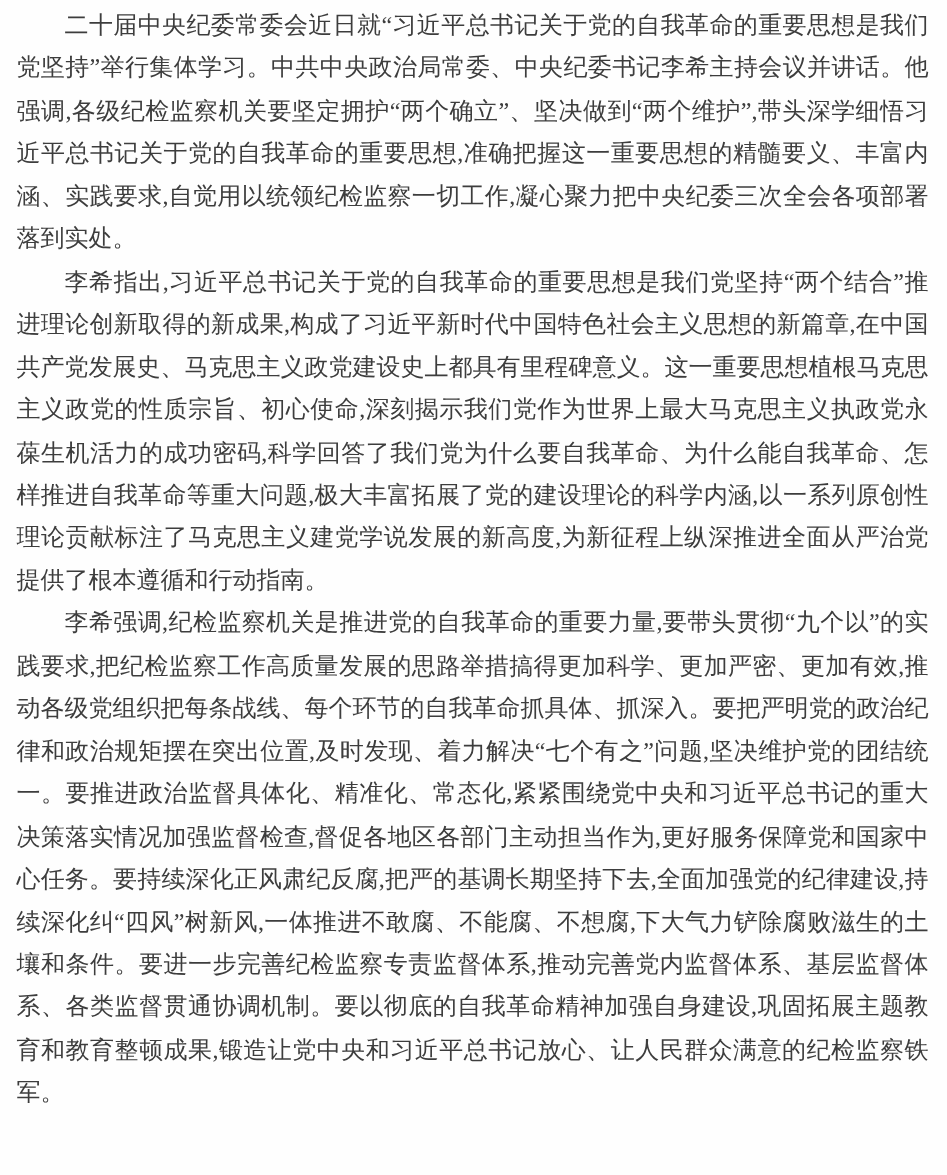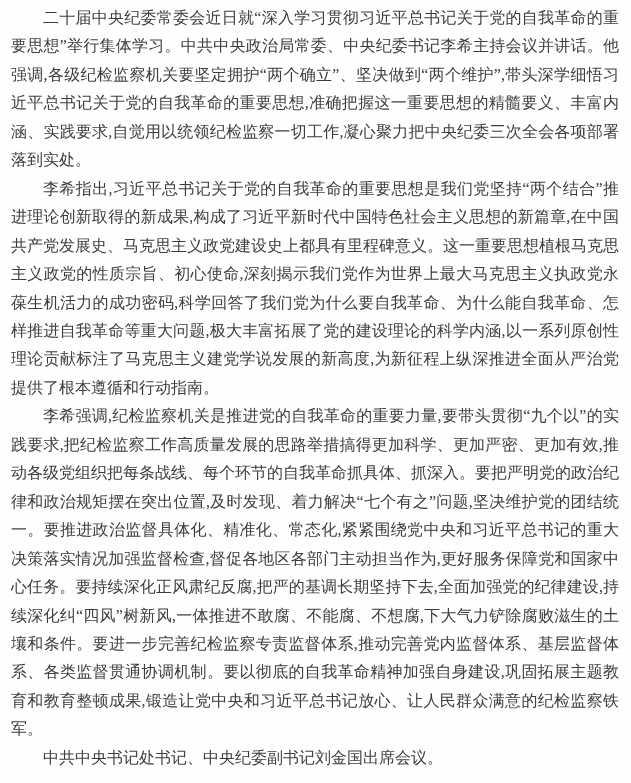--- a/index.html
+++ b/index.html
@@ -30,18 +30,17 @@
     text-indent: 2em;
     word-break: break-all;
     letter-spacing: 0;
   }
 </style>
 </head>
 <body>
 
 <div class="page">
   <div class="article-body">
-    <p>二十届中央纪委常委会近日就“深入学习贯彻习近平总书记关于党的自我革命的重要思想”举行集体学习。中共中央政治局常委、中央纪委书记李希主持会议并讲话。他强调,各级纪检监察机关要坚定拥护“两个确立”、坚决做到“两个维护”,带头深学细悟习近平总书记关于党的自我革命的重要思想,准确把握这一重要思想的精髓要义、丰富内涵、实践要求,自觉用以统领纪检监察一切工作,凝心聚力把中央纪委三次全会各项部署落到实处。</p>
+    <p>二十届中央纪委常委会近日就“习近平总书记关于党的自我革命的重要思想是我们党坚持”举行集体学习。中共中央政治局常委、中央纪委书记李希主持会议并讲话。他强调,各级纪检监察机关要坚定拥护“两个确立”、坚决做到“两个维护”,带头深学细悟习近平总书记关于党的自我革命的重要思想,准确把握这一重要思想的精髓要义、丰富内涵、实践要求,自觉用以统领纪检监察一切工作,凝心聚力把中央纪委三次全会各项部署落到实处。</p>
     <p>李希指出,习近平总书记关于党的自我革命的重要思想是我们党坚持“两个结合”推进理论创新取得的新成果,构成了习近平新时代中国特色社会主义思想的新篇章,在中国共产党发展史、马克思主义政党建设史上都具有里程碑意义。这一重要思想植根马克思主义政党的性质宗旨、初心使命,深刻揭示我们党作为世界上最大马克思主义执政党永葆生机活力的成功密码,科学回答了我们党为什么要自我革命、为什么能自我革命、怎样推进自我革命等重大问题,极大丰富拓展了党的建设理论的科学内涵,以一系列原创性理论贡献标注了马克思主义建党学说发展的新高度,为新征程上纵深推进全面从严治党提供了根本遵循和行动指南。</p>
     <p>李希强调,纪检监察机关是推进党的自我革命的重要力量,要带头贯彻“九个以”的实践要求,把纪检监察工作高质量发展的思路举措搞得更加科学、更加严密、更加有效,推动各级党组织把每条战线、每个环节的自我革命抓具体、抓深入。要把严明党的政治纪律和政治规矩摆在突出位置,及时发现、着力解决“七个有之”问题,坚决维护党的团结统一。要推进政治监督具体化、精准化、常态化,紧紧围绕党中央和习近平总书记的重大决策落实情况加强监督检查,督促各地区各部门主动担当作为,更好服务保障党和国家中心任务。要持续深化正风肃纪反腐,把严的基调长期坚持下去,全面加强党的纪律建设,持续深化纠“四风”树新风,一体推进不敢腐、不能腐、不想腐,下大气力铲除腐败滋生的土壤和条件。要进一步完善纪检监察专责监督体系,推动完善党内监督体系、基层监督体系、各类监督贯通协调机制。要以彻底的自我革命精神加强自身建设,巩固拓展主题教育和教育整顿成果,锻造让党中央和习近平总书记放心、让人民群众满意的纪检监察铁军。</p>
-    <p>中共中央书记处书记、中央纪委副书记刘金国出席会议。</p>
   </div>
 </div>
 
 </body></html>

